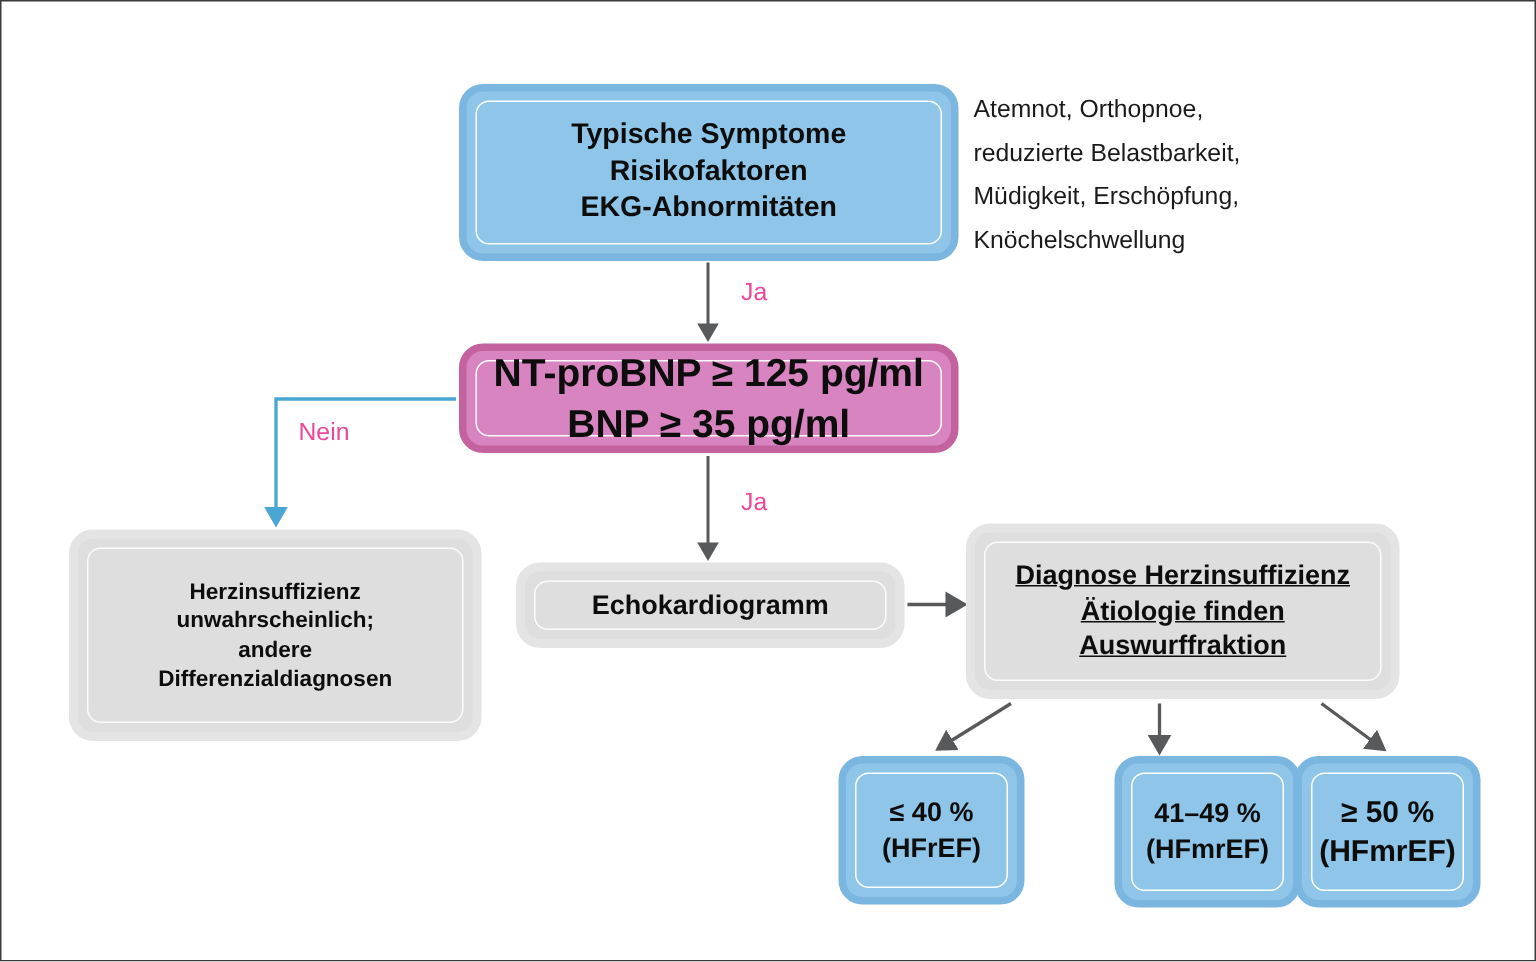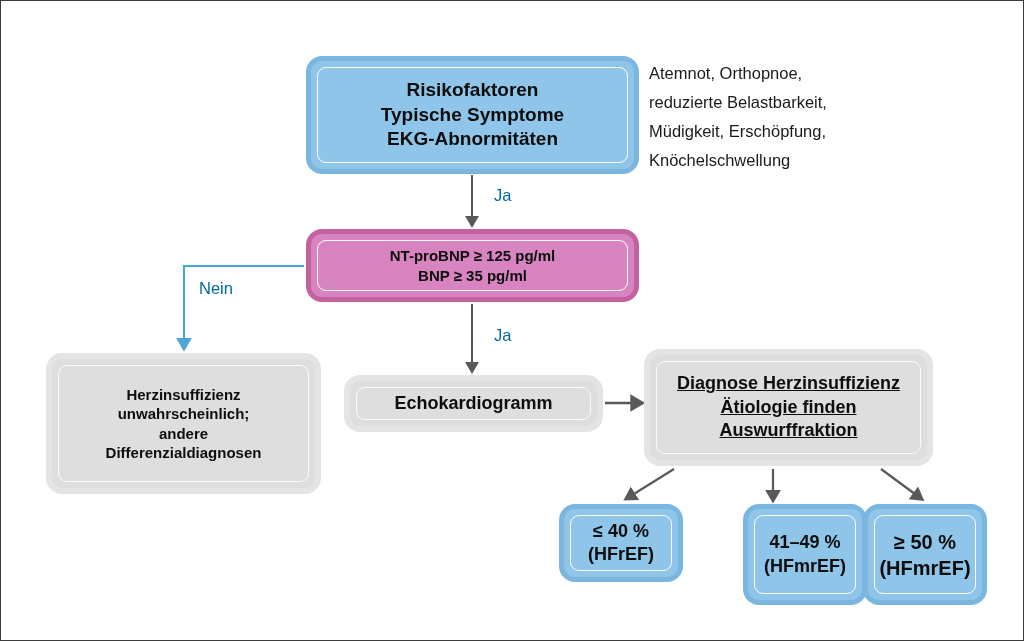--- a/index.html
+++ b/index.html
@@ -49,25 +49,25 @@
   }
   .node.grey{
     background:#dededf;
     border:6px solid #e4e4e5;
     border-radius:16px;
   }
   .node.grey .inner{border-color:#fbfbfb;}
 
   
   #node-risk{left:305px;top:55px;width:333px;height:118px;font-size:19px;}
-  #node-bnp {left:305px;top:228px;width:333px;height:73px;font-size:15px;}
+  #node-bnp {left:305px;top:228px;width:333px;height:73px;font-size:26px;}
   #node-unlikely{left:45px;top:352px;width:275px;height:141px;font-size:15px;}
   #node-echo{left:343px;top:374px;width:259px;height:57px;font-size:18px;}
   #node-diagnose{left:643px;top:348px;width:289px;height:117px;font-size:18px;text-decoration:underline;}
-  #node-ef1{left:558px;top:503px;width:124px;height:78px;font-size:18px;}
+  #node-ef1{left:558px;top:503px;width:124px;height:99px;font-size:18px;}
   #node-ef2{left:742px;top:503px;width:124px;height:101px;font-size:18px;}
   #node-ef3{left:862px;top:503px;width:124px;height:101px;font-size:20px;}
 
   
   #symptoms{
     position:absolute;left:648px;top:58px;width:330px;
     font-size:16.5px;line-height:1.75;color:#1a1a1a;
   }
 
   
@@ -77,21 +77,21 @@
     transform-origin:right top;
     transform:rotate(90deg) translate(0,-14px);
     white-space:nowrap;
   }
 
   
   #wires{position:absolute;left:0;top:0;width:1024px;height:641px;z-index:1;}
 
   
   .edge-label{
-    position:absolute;font-size:16.5px;color:#0369a1;z-index:4;
+    position:absolute;font-size:16.5px;color:#ec4899;z-index:4;
     font-weight:normal;
   }
   #label-ja1{left:493px;top:185px;}
   #label-ja2{left:493px;top:325px;}
   #label-nein{left:198px;top:278px;}
 </style>
 </head>
 <body>
 
 <div id="canvas">
@@ -119,22 +119,22 @@
     <line x1="880" y1="468" x2="918" y2="496" stroke="#58595b" stroke-width="2.2" marker-end="url(#ah-grey)"></line>
   </svg>
 
   <div class="edge-label" id="label-ja1">Ja</div>
   <div class="edge-label" id="label-ja2">Ja</div>
   <div class="edge-label" id="label-nein">Nein</div>
 
   <div class="node blue" id="node-risk">
     <span class="inner"></span>
     <div class="txt">
+      <div>Typische Symptome</div>
       <div>Risikofaktoren</div>
-      <div>Typische Symptome</div>
       <div>EKG-Abnormitäten</div>
     </div>
   </div>
 
   <div class="node pink" id="node-bnp">
     <span class="inner"></span>
     <div class="txt">
       <div>NT-proBNP ≥ 125 pg/ml</div>
       <div>BNP ≥ 35 pg/ml</div>
     </div>

